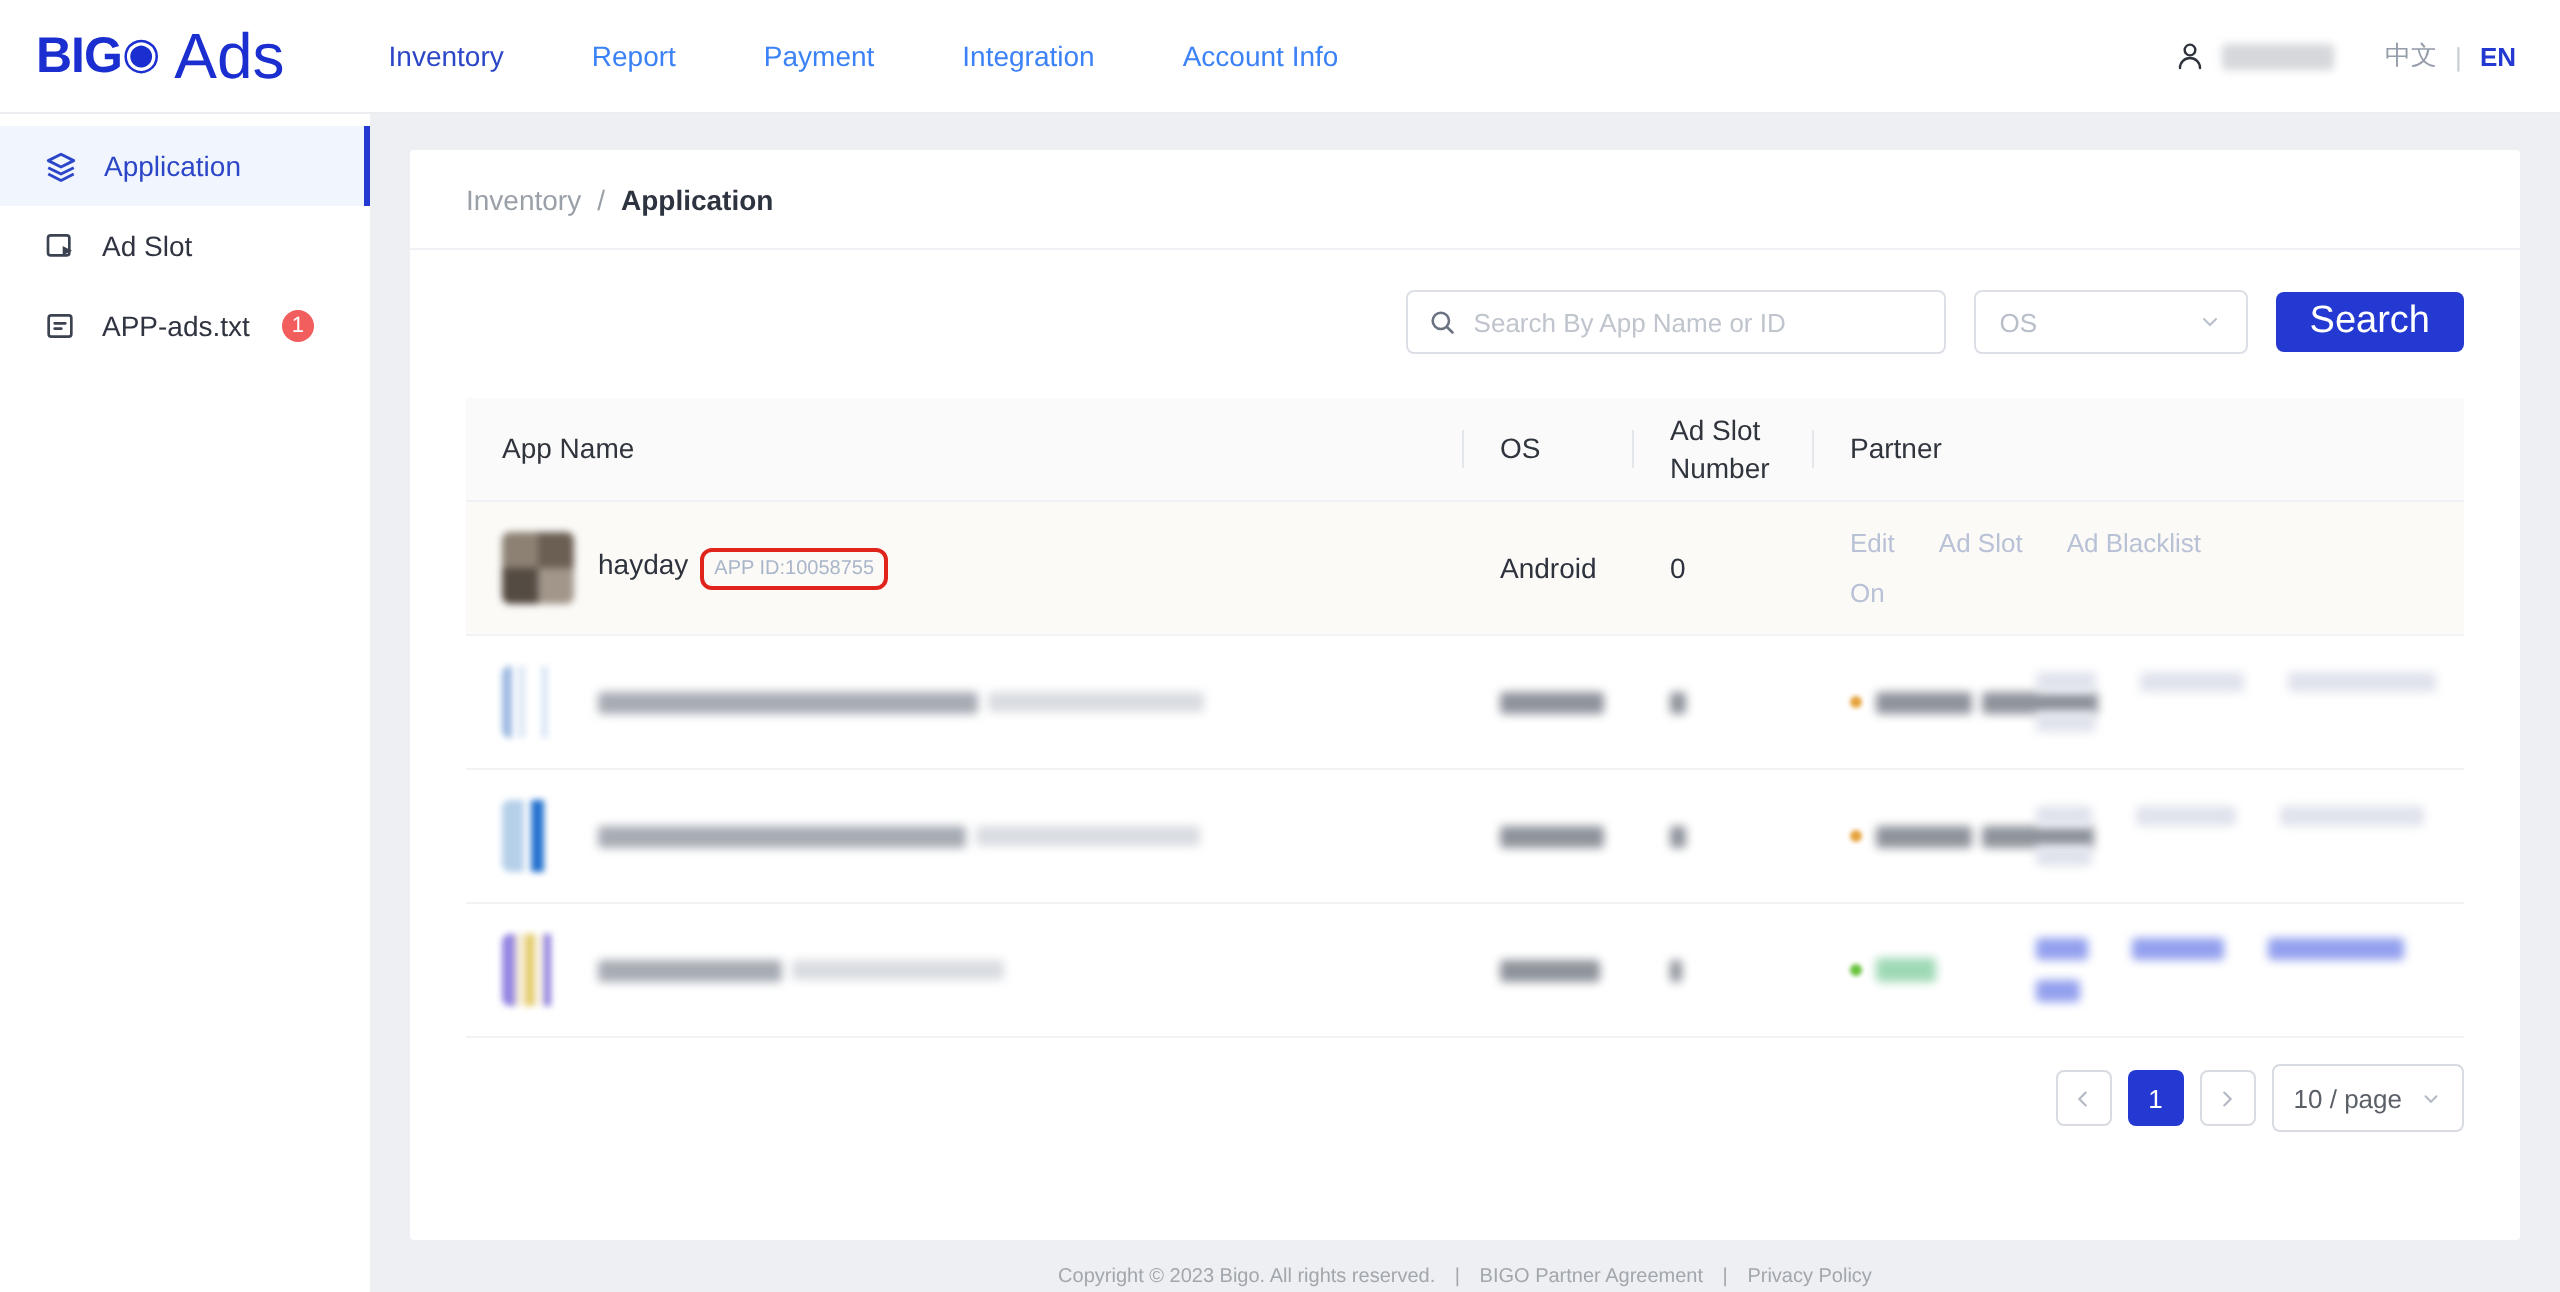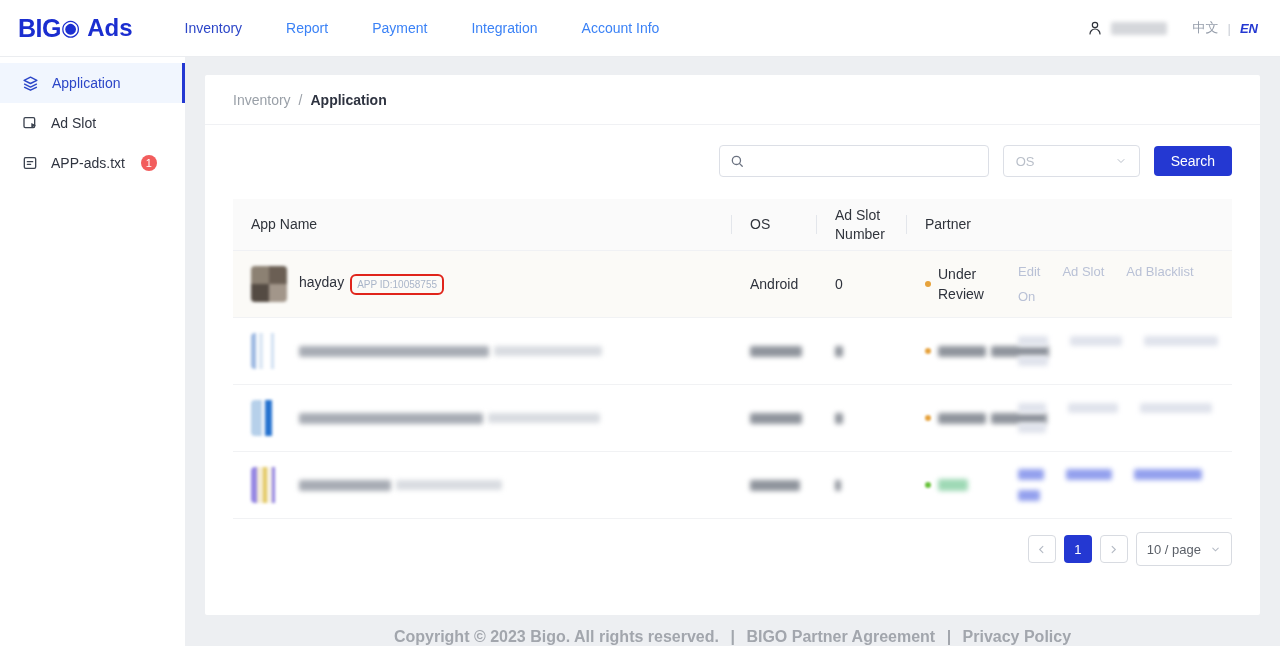--- a/index.html
+++ b/index.html
@@ -10,30 +10,30 @@
     font-family:"Liberation Sans", sans-serif;
     -webkit-font-smoothing:antialiased;
   }
   .screen { width:1280px; height:646px; display:flex; flex-direction:column; }
 
   
   .topbar { height:57px; flex:none; display:flex; align-items:center; padding:0 22px 0 18px; background:#fff; border-bottom:1px solid #ebedf0; }
   .logo { display:flex; align-items:center; cursor:pointer; }
   .logo-strong { font-size:25px; font-weight:800; color:#1b2ed0; letter-spacing:-0.5px; }
   .logo-o { font-size:22px; font-weight:700; color:#1b2ed0; margin:0 1px 0 0; font-family:"DejaVu Sans", sans-serif; line-height:1; }
-  .logo-light { font-size:24px; font-weight:700; color:#1b2ed0; margin-left:6px; }
+  .logo-light { font-size:32px; font-weight:400; color:#1b2ed0; margin-left:6px; }
   .topnav { display:flex; gap:44px; margin-left:52px; }
   .nav-item { font-size:14px; color:#3b82f6; text-decoration:none; cursor:pointer; }
   .nav-item.active { color:#2c46c8; }
   .topbar-right { margin-left:auto; display:flex; align-items:center; }
   .user-blur { width:56px; height:13px; background:#d5d7db; border-radius:2px; filter:blur(2px); margin-left:8px; }
   .lang { margin-left:26px; display:flex; align-items:center; font-size:13px; }
   .lang-zh { color:#959daa; cursor:pointer; }
   .lang-sep { color:#c8cdd5; margin:0 9px; }
-  .lang-en { color:#2438d2; font-weight:700; cursor:pointer;font-style:italic; }
+  .lang-en { color:#2438d2; font-weight:700; cursor:pointer; }
 
   
   .body-row { flex:1; display:flex; background:#edeff2; min-height:0; }
   .sidebar { width:185px; flex:none; background:#fff; padding-top:6px; }
   .side-item { height:40px; display:flex; align-items:center; padding-left:22px; gap:13px; font-size:14px; color:#2f3440; position:relative; cursor:pointer; }
   .side-item.active { background:#f1f6fe; color:#2c46c8; }
   .side-item.active::after { content:""; position:absolute; right:0; top:0; bottom:0; width:3px; background:#2438d2; }
   .side-icon { display:flex; flex:none; }
   .side-badge { min-width:16px; height:16px; border-radius:8px; background:#f25d5d; color:#fff; font-size:11px; display:flex; align-items:center; justify-content:center; margin-left:3px; padding:0 2px; }
 
@@ -46,21 +46,21 @@
   .bc-current { color:#2e3340; font-weight:600; }
 
   
   .toolbar { margin:20px 28px 0; display:flex; align-items:center; }
   .btn-primary { background:#2438d2; color:#fff; border:none; border-radius:4px; height:32px; padding:0 16px; font-size:14px; display:flex; align-items:center; gap:9px; cursor:pointer; font-family:inherit; }
   .toolbar-right { margin-left:auto; display:flex; align-items:center; gap:14px; }
   .search-box { width:270px; height:32px; border:1px solid #dcdfe6; border-radius:4px; background:#fff; display:flex; align-items:center; padding:0 10px; gap:7px; }
   .search-box input { border:none; outline:none; flex:1; font-size:13px; color:#333; background:transparent; font-family:inherit; min-width:0; }
   .search-box input::placeholder { color:#bfc4cd; }
   .select-box { width:137px; height:32px; border:1px solid #dcdfe6; border-radius:4px; background:#fff; display:flex; align-items:center; justify-content:space-between; padding:0 12px; font-size:13px; color:#b9bfc9; cursor:pointer; }
-  .btn-search { background:#2438d2; color:#fff; border:none; border-radius:4px; height:30px; padding:0 17px; font-size:14px; cursor:pointer; font-family:inherit; }
+  .btn-search { background:#2438d2; color:#fff; border:none; border-radius:4px; height:30px; padding:0 17px; font-size:19px; cursor:pointer; font-family:inherit; }
 
   
   .table { margin:22px 28px 0; font-size:14px; }
   .thead { display:flex; background:#fafafa; height:52px; border-bottom:1px solid #f0f1f4; color:#30343c; }
   .th { display:flex; align-items:center; padding-left:18px; position:relative; line-height:19px; }
   .th:not(:last-child)::after { content:""; position:absolute; right:0; top:16px; bottom:16px; width:1px; background:#e3e6eb; }
   .col-name { width:499px; flex:none; }
   .col-os { width:85px; flex:none; }
   .col-slot { width:90px; flex:none; }
   .col-status { width:93px; flex:none; }
@@ -93,21 +93,21 @@
   .bar.blue  { background:#93a0ee; }
   .bar.green { background:#9ed9b5; height:12px; }
   .s2 { gap:5px; }
 
   
   .pagination { margin:13px 28px 0; display:flex; justify-content:flex-end; align-items:center; gap:8px; }
   .page-btn { width:28px; height:28px; border:1px solid #d8dbe1; border-radius:4px; background:#fff; display:flex; align-items:center; justify-content:center; cursor:pointer; padding:0; }
   .page-current { width:28px; height:28px; border-radius:4px; background:#2438d2; color:#fff; font-size:13px; display:flex; align-items:center; justify-content:center; cursor:pointer; }
   .page-size { height:28px; border:1px solid #d8dbe1; border-radius:4px; background:#fff; padding:16px 10px; display:flex; align-items:center; gap:9px; font-size:13px; color:#5b6068; cursor:pointer; }
 
-  .footer { margin-top:13px; text-align:center; font-size:16px; color:#a2a6ad;font-weight:bold; }
+  .footer { margin-top:13px; text-align:center; font-size:10px; color:#a2a6ad; }
   .footer .fsep { margin:0 7px; }
   .footer-link { cursor:pointer; }
 </style>
 </head>
 <body>
 
 <div class="screen">
 
   <header class="topbar">
     <div class="logo">
@@ -183,20 +183,21 @@
 
         <div class="toolbar">
           <div class="toolbar-right">
             <div class="search-box">
               <span class="side-icon">
                 <svg width="14" height="14" viewBox="0 0 24 24" fill="none" stroke="#6b7280" stroke-width="2.2" stroke-linecap="round">
                     <circle cx="11" cy="11" r="7"></circle>
                     <path d="M16.5 16.5 21 21"></path>
                   </svg>
               </span>
+              <input type="text" placeholder="Search By App Name or ID" style="">
             </div>
             <div class="select-box">
               <span>OS</span>
               <span class="side-icon">
                 <svg width="12" height="12" viewBox="0 0 24 24" fill="none" stroke="#b9bfc9" stroke-width="2" stroke-linecap="round">
                     <path d="M6 9l6 6 6-6"></path>
                   </svg>
               </span>
             </div>
             <button class="btn-search">Search</button>
@@ -218,24 +219,20 @@
                 <span class="app-name">hayday</span>
                 <span class="appid-box">APP ID:10058755</span>
               </div>
             </div>
             <div class="cell col-os">
                 <span class="os-text">Android</span>
               </div>
             <div class="cell col-slot">
                 <span class="slot-text">0</span>
               </div>
-            <div class="cell col-status status-cell">
-              <span class="dot" style="background:#e6a23c"></span>
-              <span class="status-text">Under Review</span>
-            </div>
             <div class="cell col-settings settings-cell">
               <span class="link-muted">Edit</span>
               <span class="link-muted">Ad Slot</span>
               <span class="link-muted">Ad Blacklist</span>
               <span class="break"></span>
               <span class="link-muted">On</span>
             </div>
           </div>
 
           <div class="trow">

